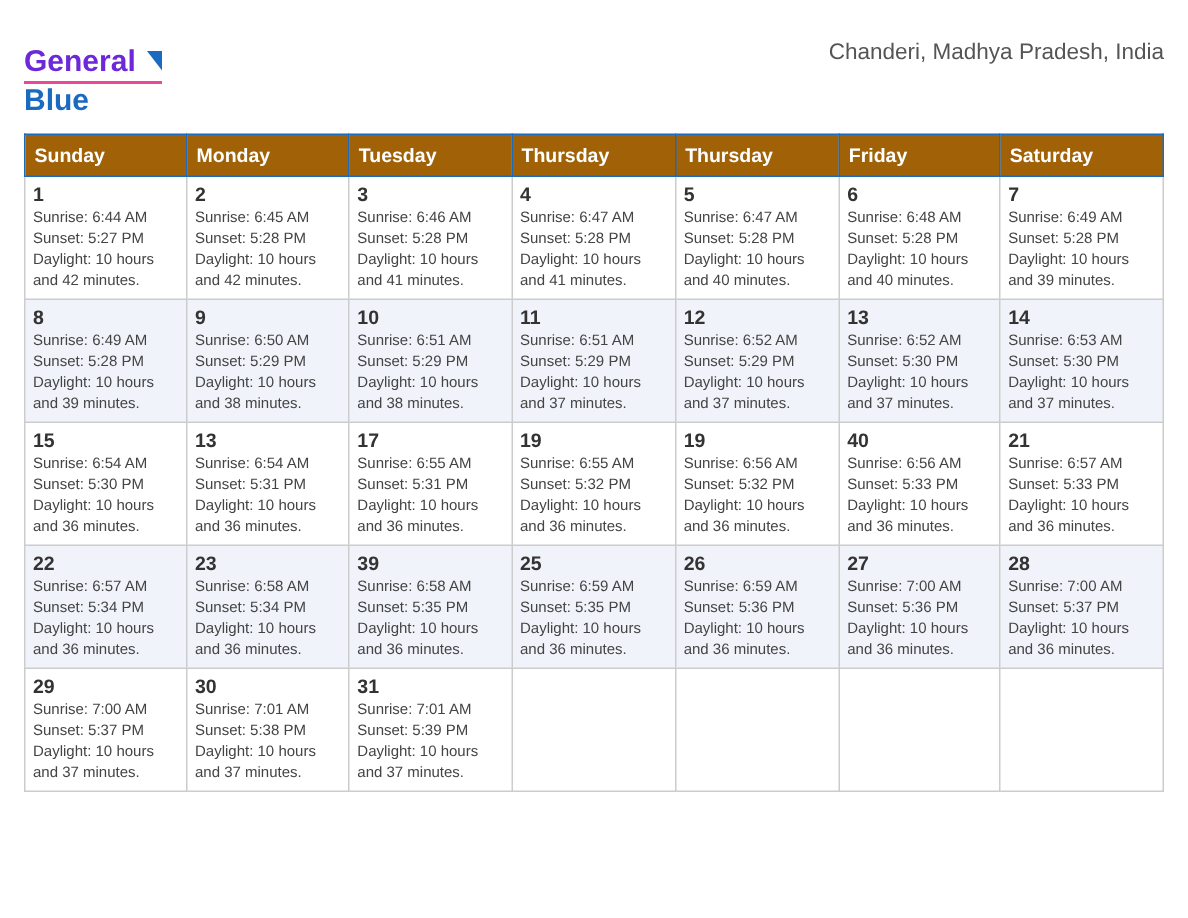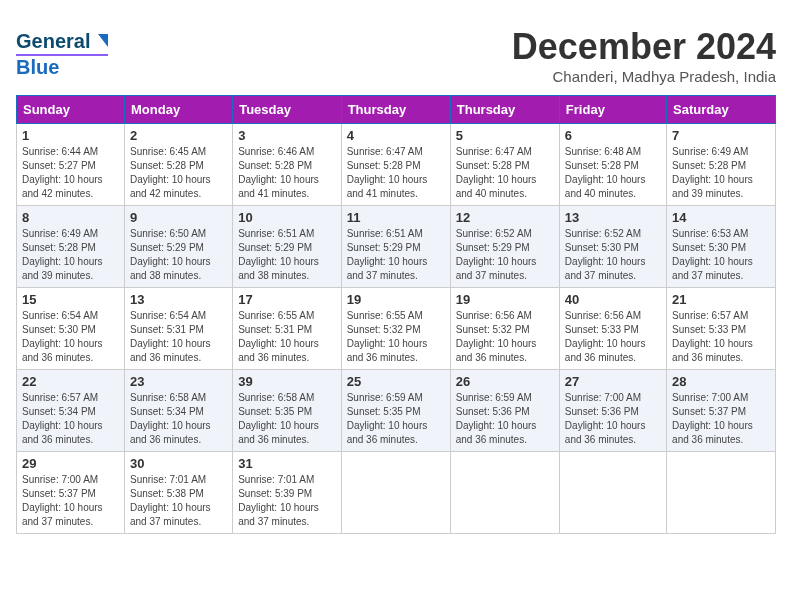--- a/index.html
+++ b/index.html
@@ -9,21 +9,21 @@
       width: 792px;
       min-height: 612px;
       padding: 16px;
     }
     .calendar-table {
       width: 100%;
       border-collapse: collapse;
       font-size: 11px;
     }
     .calendar-table th {
-      background-color: #a21caf;
+      background-color: #a16207;
       color: #fff;
       text-align: left;
       padding: 6px 6px;
       font-size: 13px;
       font-weight: bold;
       border: 1px solid #1a6abf;
     }
     .calendar-table td {
       border: 1px solid #ccc;
       vertical-align: top;
@@ -54,31 +54,30 @@
 </head>
 <body>
 
 <div style="display:flex; justify-content:space-between; align-items:flex-start; margin-bottom:10px;">
   
 </div>
 
 <div style="display: flex; justify-content: space-between; align-items: flex-start; margin-bottom: 10px;">
   <div style="display:flex; flex-direction:column; align-items:flex-start; padding-top:4px;">
     <div style="display:flex; align-items:center; gap:0;">
-      <span style="font-size:20px; font-weight:bold; color:#0c4a6e;">General</span>
+      <span style="font-size:20px; font-weight:bold; color:#6d28d9;">General</span>
       <svg width="18" height="18" viewBox="0 0 18 18">
         <polygon points="8,1 18,1 18,14" fill="#1a6abf"></polygon>
       </svg>
     </div>
-    <div style="border-top:2px solid #8b5cf6; width:100%; margin-top:1px;">
+    <div style="border-top:2px solid #ec4899; width:100%; margin-top:1px;">
       <span style="font-size:20px; font-weight:bold; color:#1a6abf;">Blue</span>
     </div>
   </div>
   <div style="text-align:right;">
-    <div style="font-size:36px; font-weight:bold; color:#333;">December 2024</div>
     <div style="font-size:15px; color:#555;">Chanderi, Madhya Pradesh, India</div>
   </div>
 </div>
 <table class="calendar-table">
   <thead>
     <tr id="header-row">
         <th>Sunday</th>
         <th>Monday</th>
         <th>Tuesday</th>
         <th>Thursday</th>

